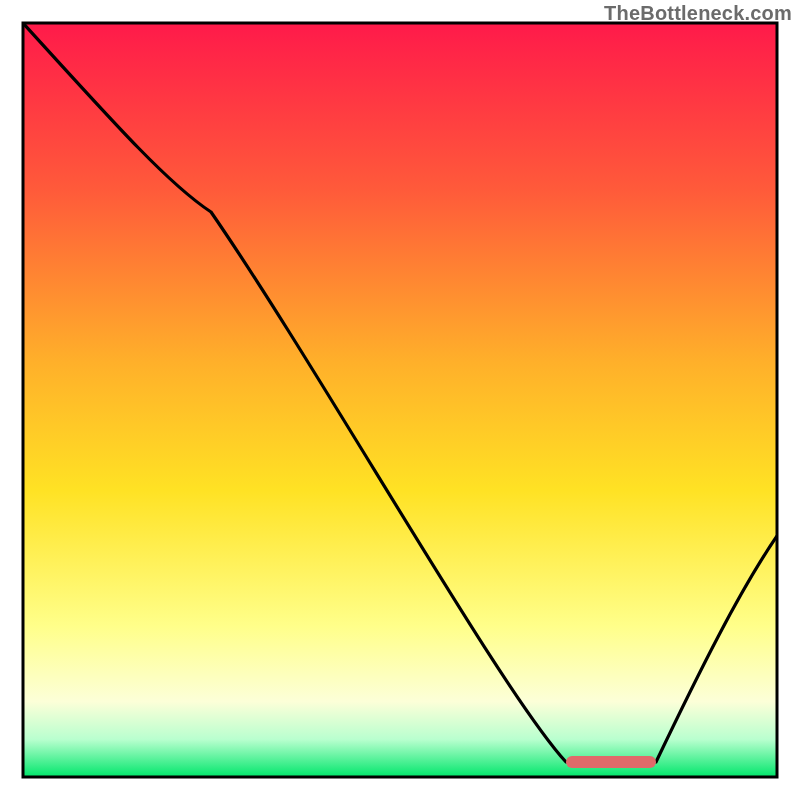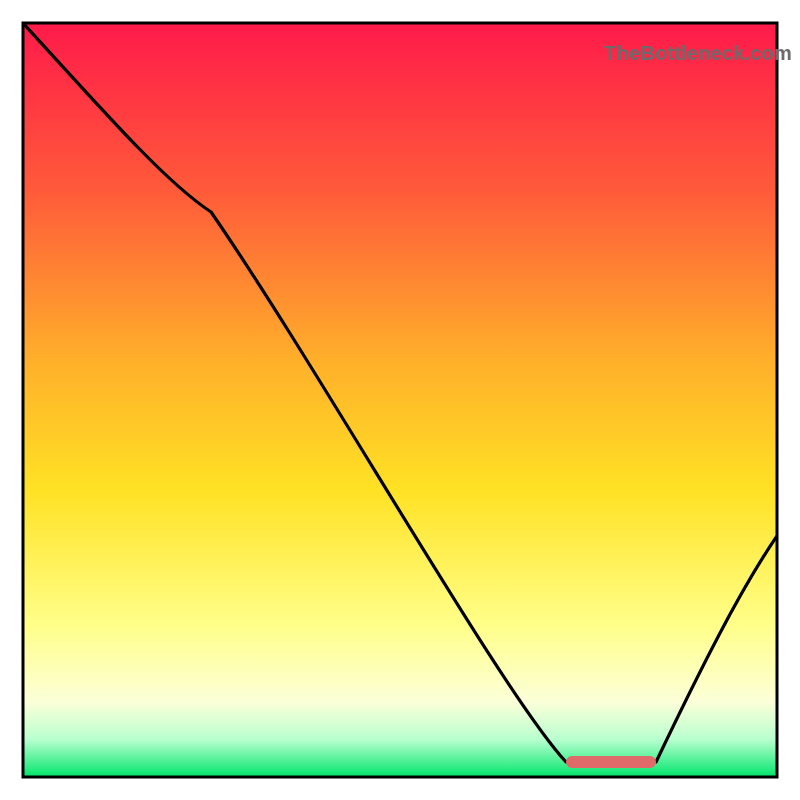--- a/index.html
+++ b/index.html
@@ -23,21 +23,20 @@
   }
   .watermark {
     position: absolute;
     top: 2px;
     right: 8px;
     font-size: 20px;
     font-weight: 600;
     color: #6b6b6b;
     letter-spacing: 0.2px;
     user-select: none;
-    margin-top: 40px;
   }
 </style>
 </head>
 <body>
 
 <div class="canvas-wrap">
 
   <svg viewBox="0 0 800 800">
     <defs>
       <linearGradient id="bg-grad" x1="0" y1="0" x2="0" y2="1">

